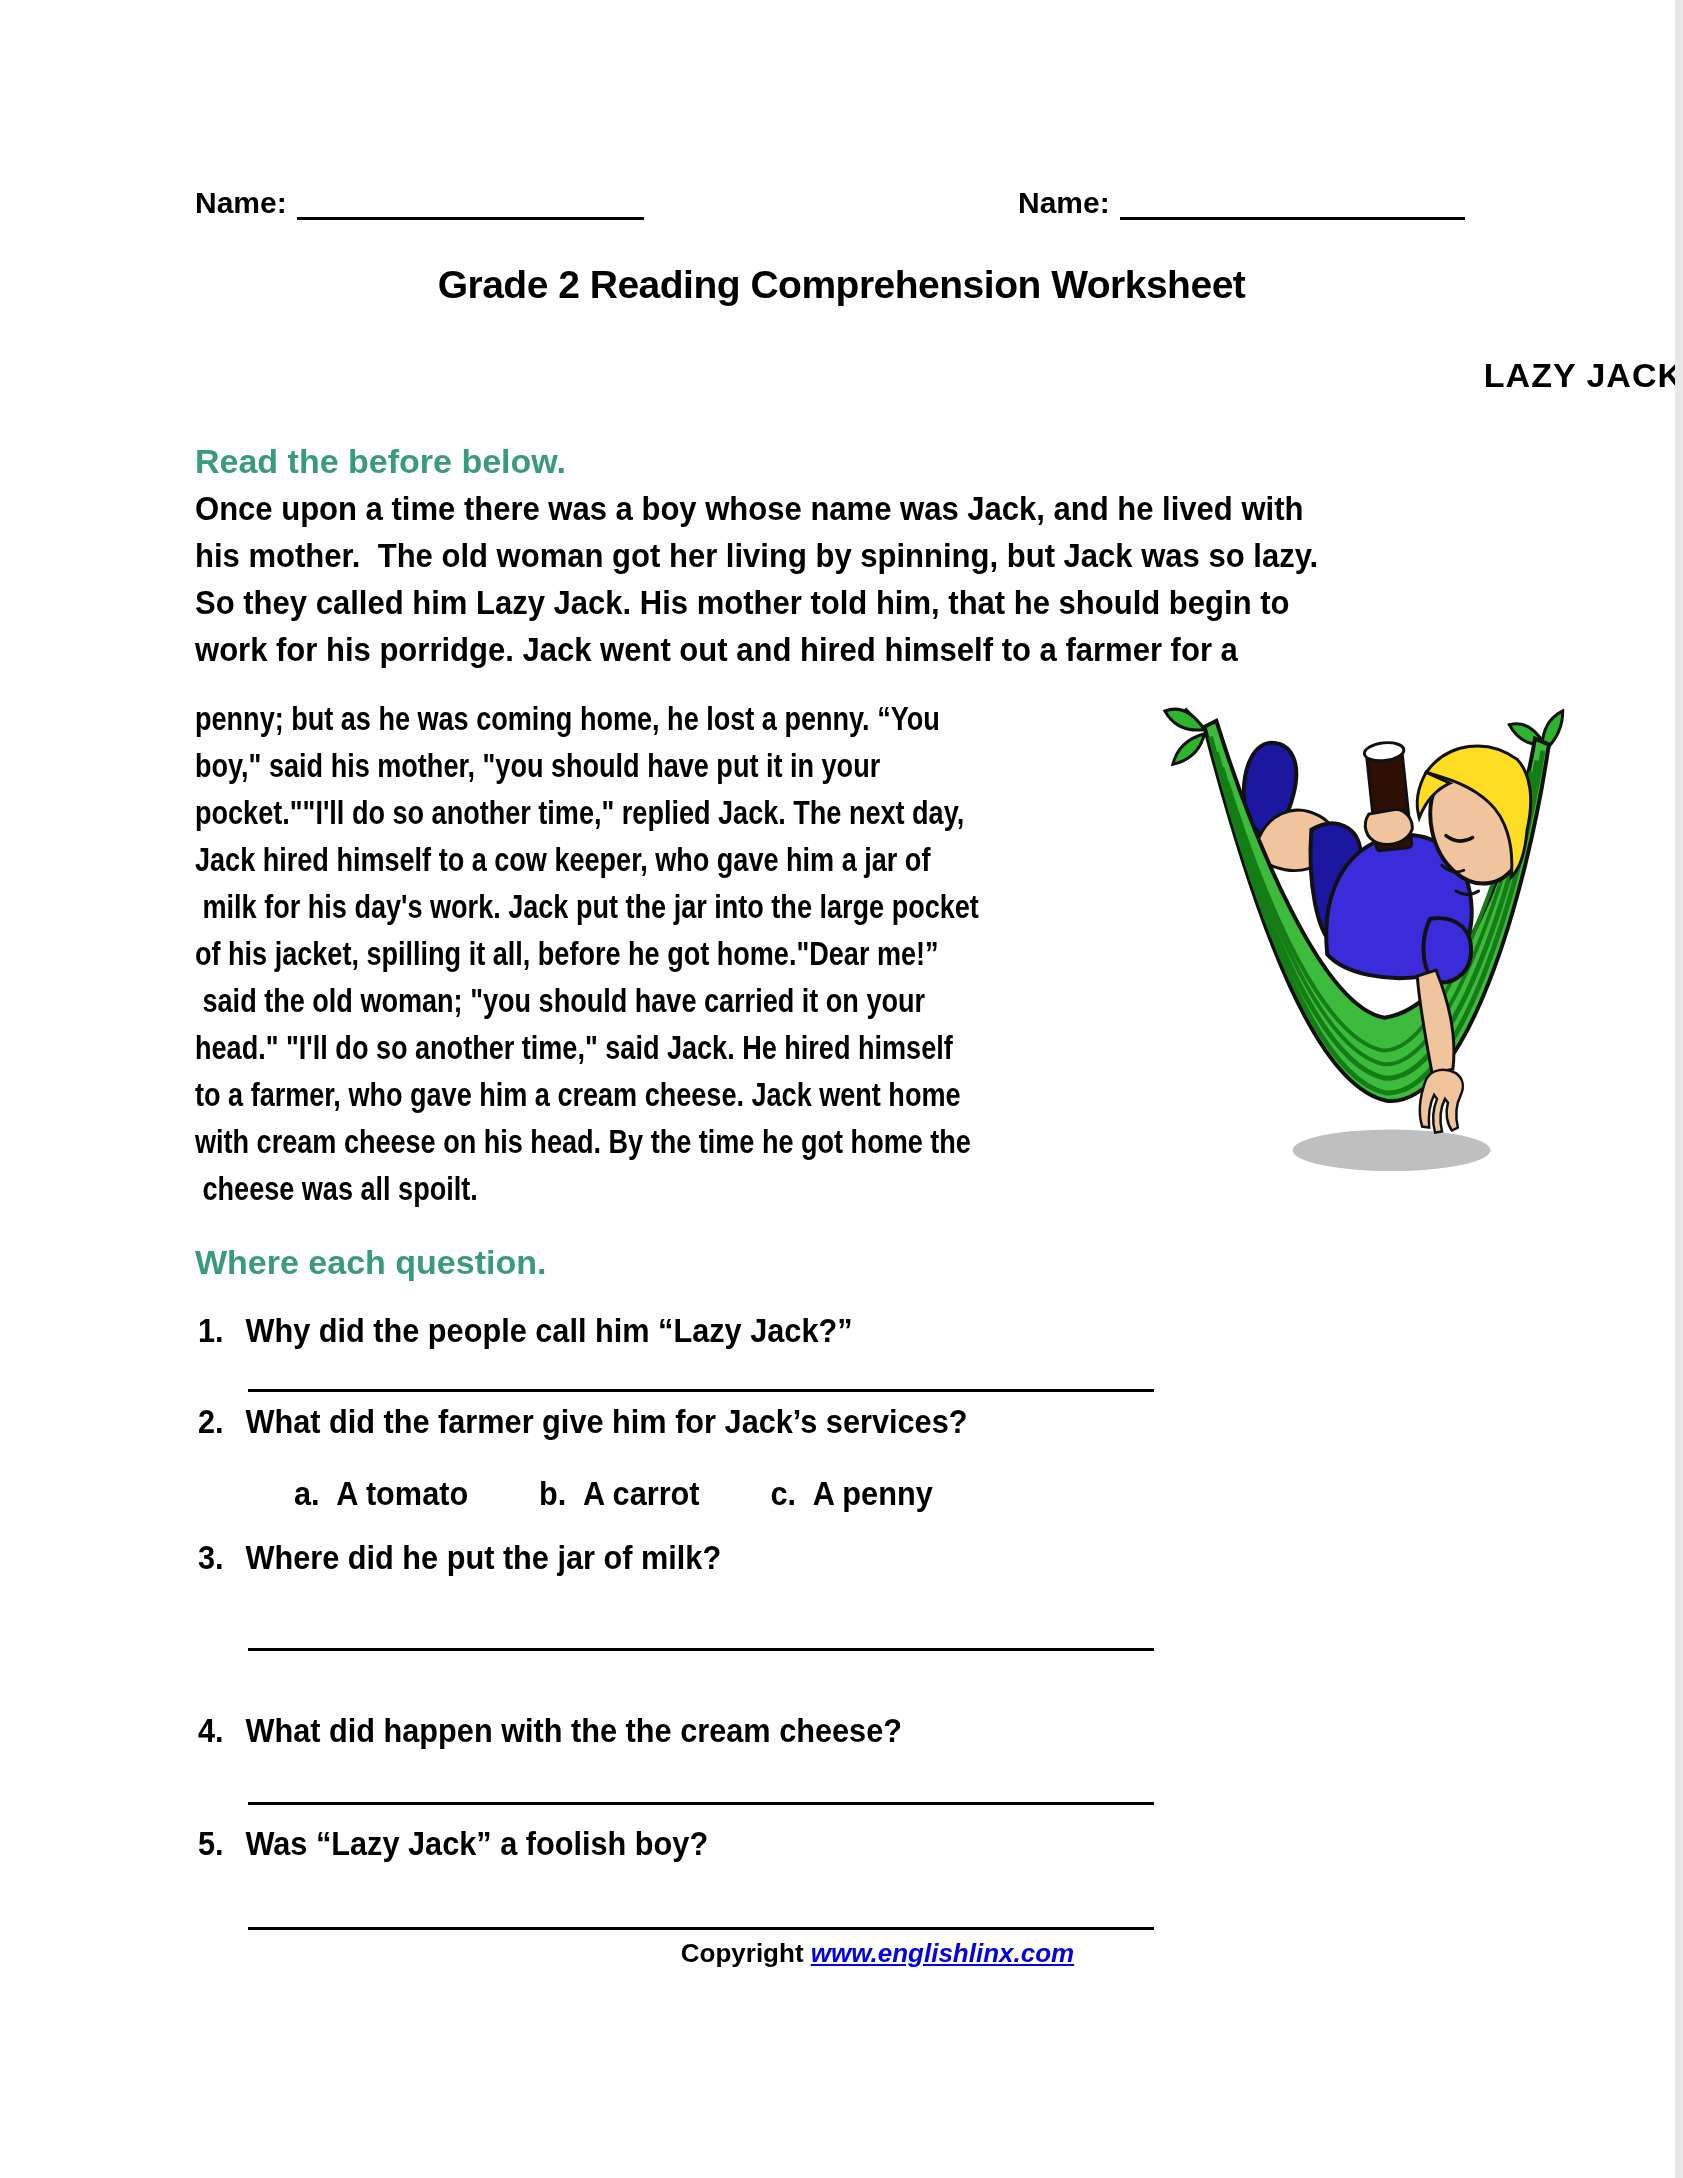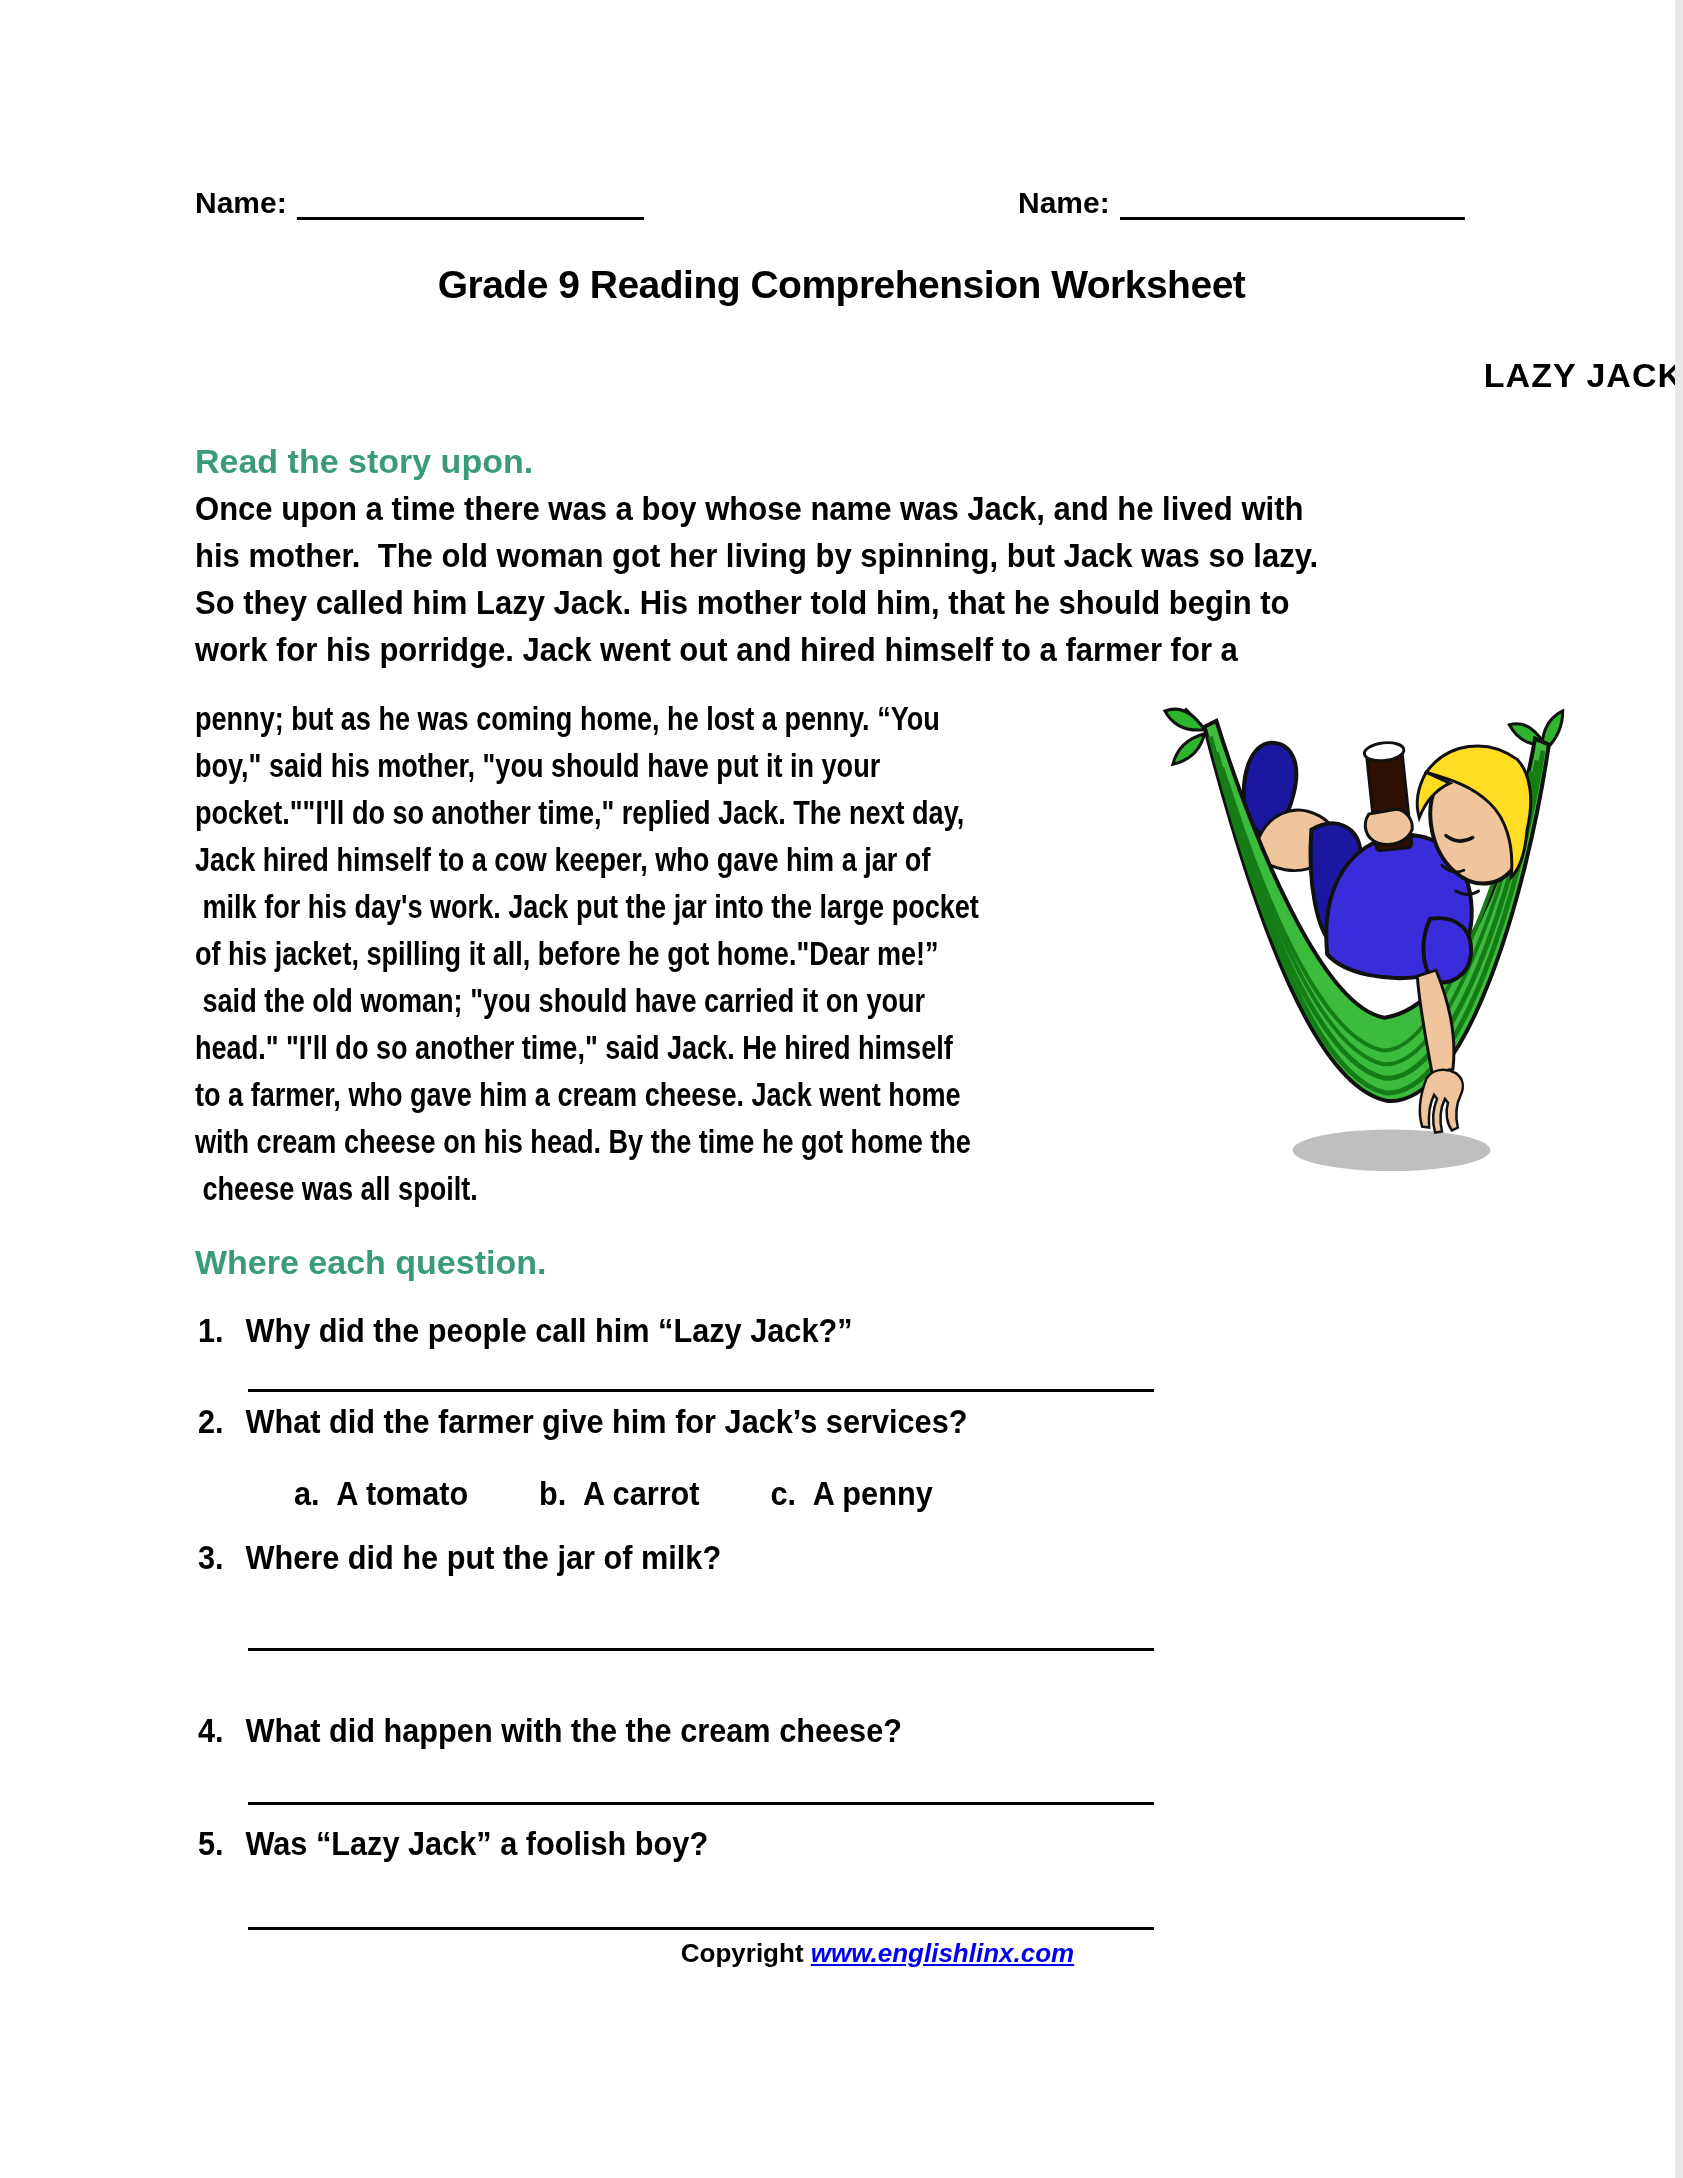--- a/index.html
+++ b/index.html
@@ -91,24 +91,24 @@
 
 <div class="page">
 
   <div class="field field-name">
     <span>Name:</span><span class="blank blank-name"></span>
   </div>
   <div class="field field-date">
     <span>Name:</span><span class="blank blank-date"></span>
   </div>
 
-  <div class="title">Grade 9 Reading Comprehension Worksheet</div>
+  <div class="title">Grade 2 Reading Comprehension Worksheet</div>
   <div class="subtitle">LAZY JACK</div>
 
-  <div class="green-heading story-heading">Read the story upon.</div>
+  <div class="green-heading story-heading">Read the before below.</div>
   <div class="story-block story-part1">Once upon a time there was a boy whose name was Jack, and he lived with
 his mother.  The old woman got her living by spinning, but Jack was so lazy.
 So they called him Lazy Jack. His mother told him, that he should begin to
 work for his porridge. Jack went out and hired himself to a farmer for a</div>
   <div class="story-block story-part2">penny; but as he was coming home, he lost a penny. “You
 boy," said his mother, "you should have put it in your
 pocket.""I'll do so another time," replied Jack. The next day,
 Jack hired himself to a cow keeper, who gave him a jar of
  milk for his day's work. Jack put the jar into the large pocket
 of his jacket, spilling it all, before he got home."Dear me!”

